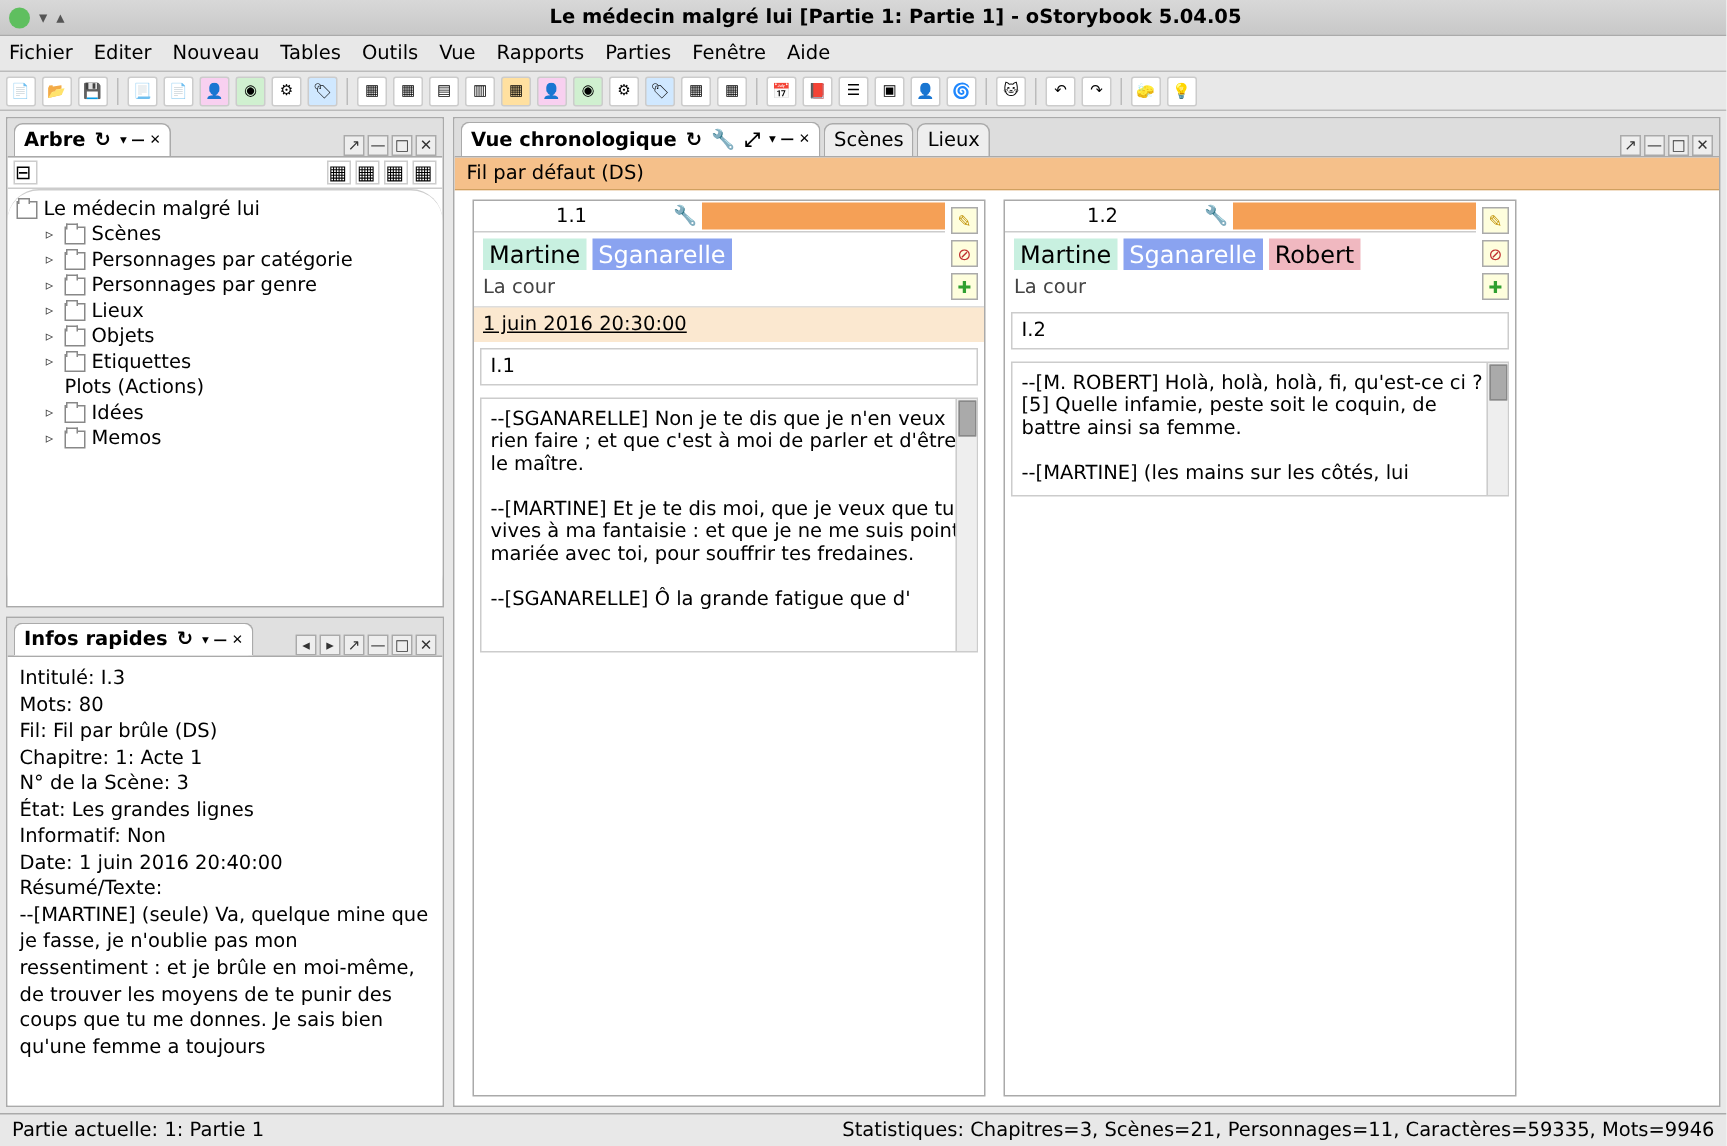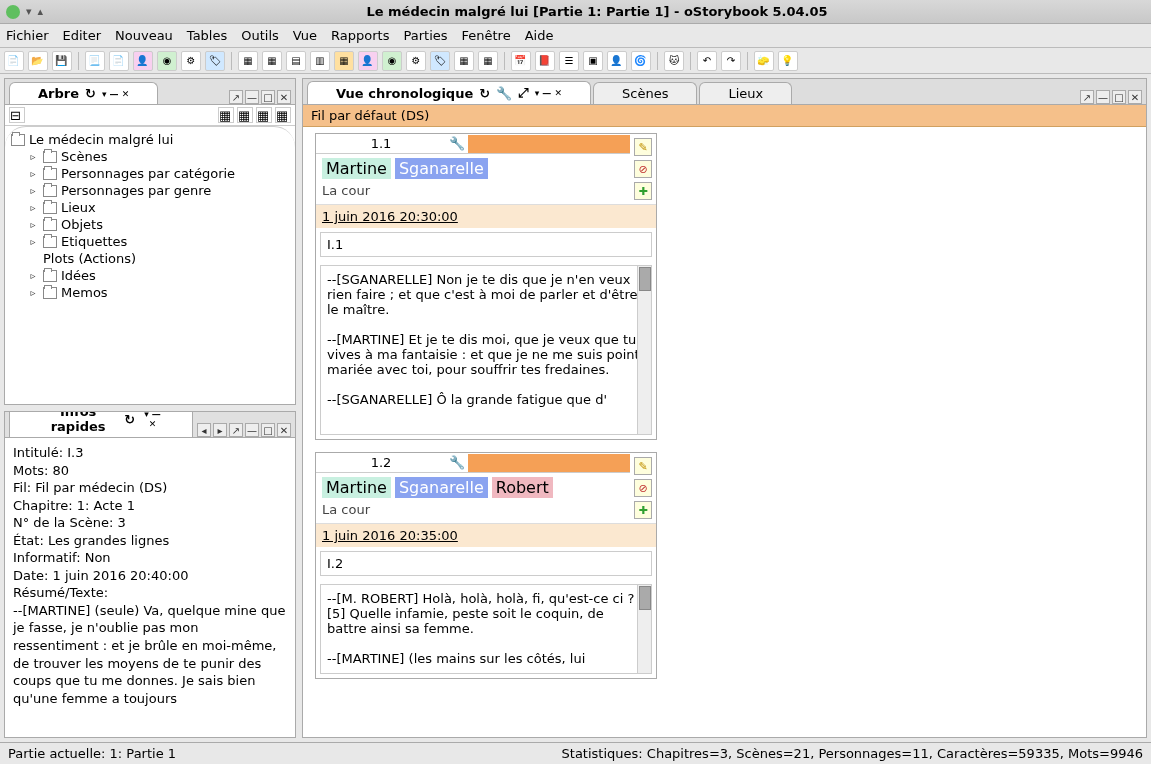--- a/index.html
+++ b/index.html
@@ -11,36 +11,36 @@
 .titlebar .title { flex: 1; text-align: center; font-weight: 600; }
 .menubar { height: 24px; background: #e8e8e8; border-bottom: 1px solid #bbb; display: flex; align-items: center; padding: 0 6px; gap: 14px; }
 .menubar span { cursor: pointer; }
 .toolbar { height: 26px; background: #e8e8e8; border-bottom: 1px solid #bbb; display: flex; align-items: center; padding: 0 4px; gap: 4px; }
 .toolbar .sep { width: 1px; height: 18px; background: #bbb; margin: 0 2px; }
 .toolbar .tb { width: 20px; height: 20px; background: #fff; border: 1px solid #ccc; border-radius: 2px; cursor: pointer; display:flex; align-items:center; justify-content:center; font-size:10px;}
 .main { flex: 1; display: flex; gap: 6px; padding: 4px; background: #e8e8e8; overflow:hidden;}
 .left { width: 292px; display: flex; flex-direction: column; gap: 6px; }
 .right { flex: 1; display: flex; flex-direction: column; background: #fff; border: 1px solid #aaa; overflow:hidden;}
 .tabrow { display:flex; align-items:flex-end; height:26px; background:#ddd; padding:0 4px; gap:2px; border-bottom:1px solid #aaa;}
-.tab { padding:3px 28px; background:#eee; border:1px solid #aaa; border-bottom:none; border-radius:6px 6px 0 0; cursor:pointer; font-size:12px; display:flex; align-items:center; gap:6px;text-align:center;}
+.tab { padding:3px 6px; background:#eee; border:1px solid #aaa; border-bottom:none; border-radius:6px 6px 0 0; cursor:pointer; font-size:12px; display:flex; align-items:center; gap:6px;text-align:center;}
 .tab.active { background:#fff; font-weight:600;}
 .panel { background:#fff; border:1px solid #aaa; display:flex; flex-direction:column; flex:1; overflow:hidden;}
 .panel .tabrow { background:#e0e0e0;}
 .winctl { display:flex; gap:2px; align-items:center;}
 .winctl span { width:14px; height:14px; cursor:pointer; font-size:10px; display:inline-flex; align-items:center; justify-content:center; color:#333; border:1px solid #aaa; background:#eee;}
 .treepane { flex:1; overflow:auto; padding:4px; background:#fff; border-top:1px solid #ccc;border-radius:21px;}
 .treeitem { display:flex; align-items:center; gap:4px; padding:1px 2px; cursor:pointer;}
 .treeitem .exp { width:12px; height:12px; display:inline-flex; align-items:center; justify-content:center; font-size:10px; color:#444;}
 .treeitem .fold { width:14px; height:12px; background:#fff; border:1px solid #888; position:relative;}
 .treeitem .fold::before{content:"";position:absolute;top:-3px;left:0;width:6px;height:3px;background:#fff;border:1px solid #888;border-bottom:none;}
 .treeitem.child{margin-left:16px;}
 .infopane { flex:1; overflow:auto; padding:6px 8px; background:#fff; font-size:13px; line-height:1.35;}
 .infopane b{font-weight:400;text-align:center;}
 .chronohdr { background:#f5c08a; padding:3px 8px; font-size:13px; border-bottom:1px solid #d0a060;}
-.chronobody { flex:1; overflow:auto; padding:6px 12px; background:#fff; display:flex; flex-direction:column; gap:12px;}
+.chronobody { flex:1; overflow:auto; padding:6px 12px; background:#fff; display:flex; flex-direction:row; gap:12px;}
 .scenecard { border:1px solid #aaa; width:342px; display:flex; flex-direction:column;}
 .scenehdr { display:flex; align-items:center; background:#fff; border-bottom:1px solid #ccc;}
 .scenenum { width:130px; text-align:center; padding:2px 0;}
 .wrench { width:22px; text-align:center; cursor:pointer; padding:2px 0;}
 .scenecolor { flex:1; height:18px; background:#f5a056;}
 .scenebtns { width:26px; display:flex; flex-direction:column; align-items:center; gap:4px; padding:4px 0;}
 .scenebtns span{width:18px;height:18px;border:1px solid #aaa;background:#fefedd;cursor:pointer;display:flex;align-items:center;justify-content:center;font-size:11px;}
 .scenerow{display:flex;}
 .scenemeta{flex:1;padding:4px 6px;display:flex;flex-direction:column;gap:4px;}
 .tags{display:flex;gap:4px;flex-wrap:wrap;}
@@ -215,21 +215,21 @@
           <span>▸</span>
           <span>↗</span>
           <span>—</span>
           <span>□</span>
           <span>✕</span>
         </div>
       </div>
       <div class="infopane">
         <div><b>Intitulé</b><span>: I.3</span></div>
         <div><b>Mots</b><span>: 80</span></div>
-        <div><b>Fil</b><span>: Fil par médecin (DS)</span></div>
+        <div><b>Fil</b><span>: Fil par brûle (DS)</span></div>
         <div><b>Chapitre</b><span>: 1: Acte 1</span></div>
         <div><b>N° de la Scène</b><span>: 3</span></div>
         <div><b>État</b><span>: Les grandes lignes</span></div>
         <div><b>Informatif</b><span>: Non</span></div>
         <div><b>Date</b><span>: 1 juin 2016 20:40:00</span></div>
         <div><b>Résumé/Texte</b>:</div>
         <div>--[MARTINE] (seule) Va, quelque mine que je fasse, je n'oublie pas mon ressentiment : et je brûle en moi-même, de trouver les moyens de te punir des coups que tu me donnes. Je sais bien qu'une femme a toujours</div>
       </div>
     </div>
   </div>
@@ -313,21 +313,20 @@
                 </div>
                 <div class="loc">La cour</div>
               </div>
             </div>
             <div class="scenebtns">
               <span style="color:#c09000;">✎</span>
               <span style="color:#c03030;">⊘</span>
               <span style="color:#30a030;">✚</span>
             </div>
           </div>
-          <div class="datetime">1 juin 2016 20:35:00</div>
           <div class="idbox">I.2</div>
           <div class="scenetext" style="height:90px;">
             <span style="white-space:pre-wrap;">--[M. ROBERT] Holà, holà, holà, fi, qu'est-ce ci ? [5] Quelle infamie, peste soit le coquin, de battre ainsi sa femme.
 
 --[MARTINE] (les mains sur les côtés, lui</span>
             <div class="sb">
                 <div class="thumb"></div>
               </div>
           </div>
         </div>

